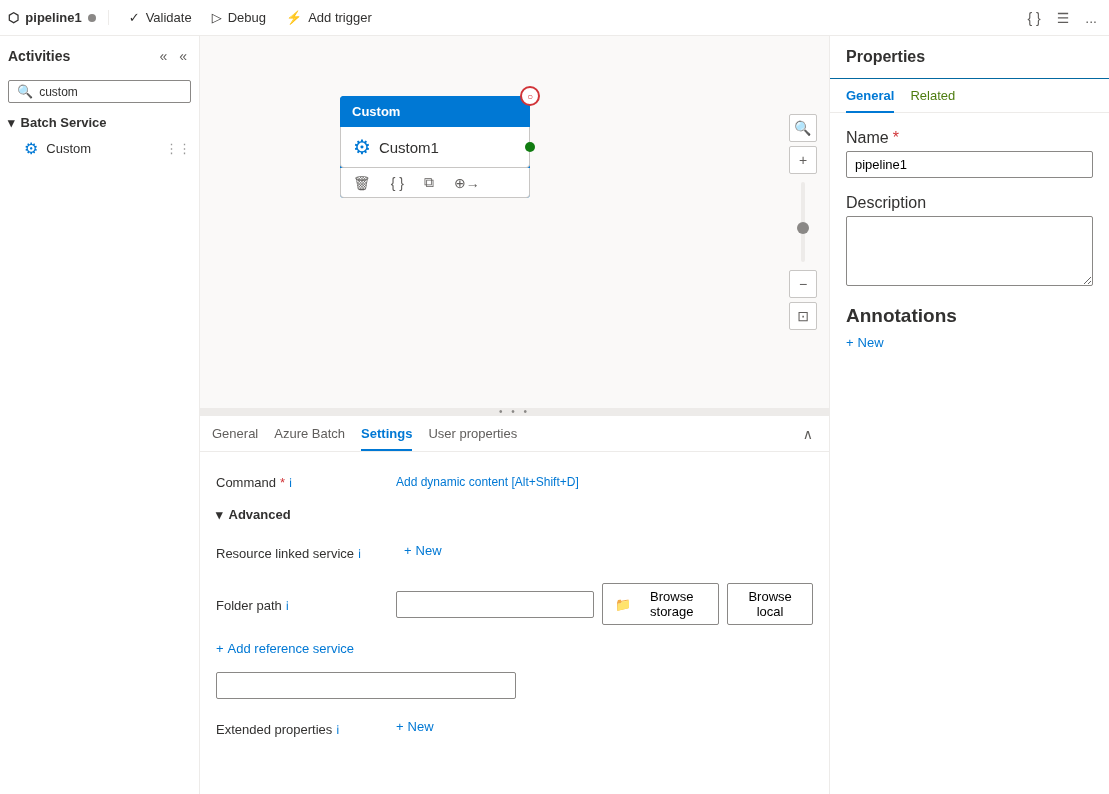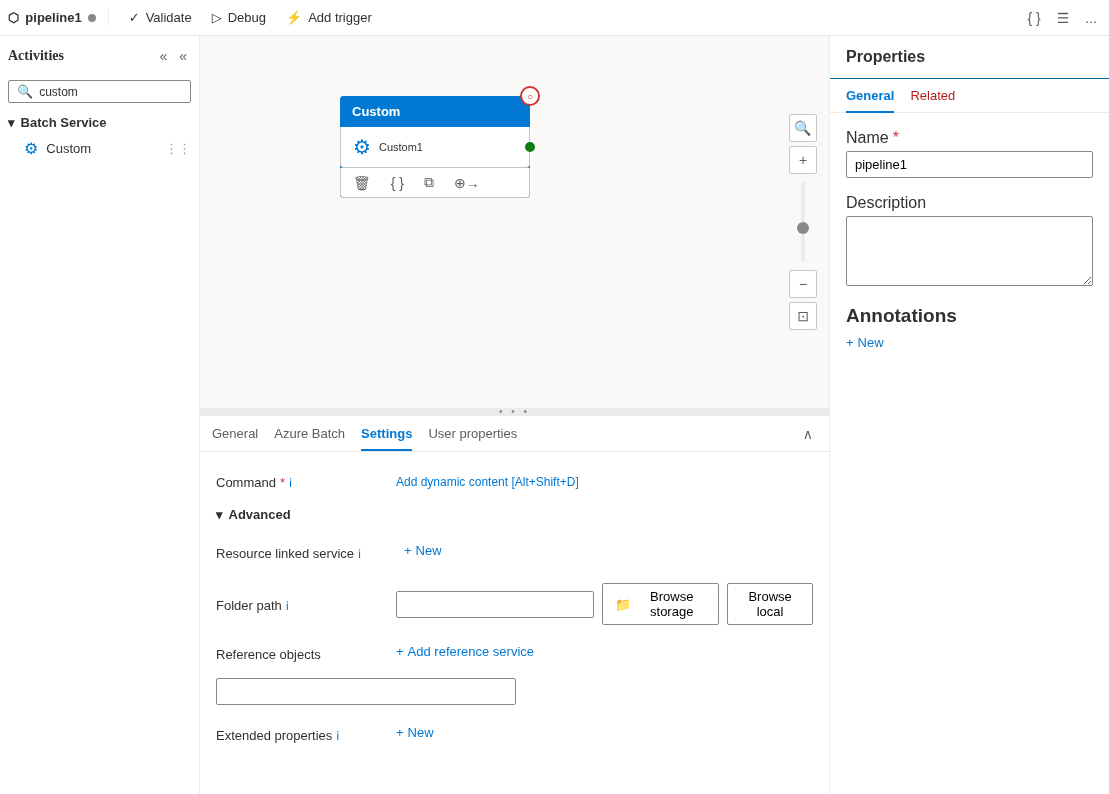--- a/index.html
+++ b/index.html
@@ -12,42 +12,42 @@
     .spacer { flex: 1; }
     .top-bar-icons { display: flex; align-items: center; gap: 8px; }
     .icon-btn { background: none; border: none; cursor: pointer; color: #605e5c; font-size: 14px; padding: 4px; display: flex; align-items: center; justify-content: center; }
 
     
     .main-layout { display: flex; flex: 1; overflow: hidden; }
 
     
     .sidebar { width: 200px; border-right: 1px solid #edebe9; display: flex; flex-direction: column; background: #fff; overflow-y: auto; }
     .sidebar-header { display: flex; align-items: center; justify-content: space-between; padding: 8px; }
-    .sidebar-title { font-size: 14px; font-weight: 600; color: #323130; font-family: Liberation Serif, serif; }
+    .sidebar-title { font-size: 14px; font-weight: 600; color: #323130; }
     .sidebar-controls { display: flex; gap: 4px; }
     .sidebar-search { padding: 4px 8px; }
     .search-box { display: flex; align-items: center; border: 1px solid #8a8886; border-radius: 2px; padding: 3px 8px; width: 100%; background: #fff; gap: 6px; }
     .search-input { border: none; outline: none; font-size: 12px; width: 100%; color: #323130; }
     .sidebar-section { padding: 4px 0; }
     .section-header { display: flex; align-items: center; gap: 6px; padding: 4px 8px; cursor: pointer; font-size: 13px; font-weight: 600; color: #323130; }
     .sidebar-item { display: flex; align-items: center; gap: 8px; padding: 5px 8px 5px 24px; cursor: pointer; font-size: 13px; color: #323130; position: relative; }
     .gear-icon { color: #0078d4; font-size: 16px; }
     .item-drag { position: absolute; right: 8px; display: flex; gap: 2px; opacity: 0.5; }
     .toolbar-btn { display: flex; align-items: center; gap: 6px; font-size: 13px; color: #323130; background: none; border: none; cursor: pointer; padding: 4px 8px; border-radius: 2px; }
     .canvas { flex: 1; background: #faf9f8; position: relative; overflow: hidden; min-height: 200px; }
     
     
     .activity-node { position: absolute; top: 60px; left: 140px; }
     .node-status { position: absolute; top: -10px; right: -10px; width: 20px; height: 20px; border-radius: 50%; background: #fff; border: 2px solid #d13438; display: flex; align-items: center; justify-content: center; }
     .node-card { background: #0078d4; color: #fff; border-radius: 4px; width: 190px; }
     .node-header { padding: 8px 12px; font-size: 13px; font-weight: 600; background: #0078d4; border-radius: 4px 4px 0 0; display: flex; align-items: center; gap: 6px; }
     .node-success { width: 10px; height: 10px; background: #107c10; border-radius: 50%; position: absolute; right: -5px; top: 50%; transform: translateY(-50%); }
     .node-body { background: #fff; border: 1px solid #c8c6c4; border-top: none; border-radius: 0 0 4px 4px; padding: 8px 12px; display: flex; align-items: center; gap: 8px; }
     .activity-gear { color: #0078d4; font-size: 20px; }
-    .activity-name { font-size: 11px; color: #323130; font-weight: 500; }
+    .activity-name { font-size: 15px; color: #323130; font-weight: 500; }
     .node-actions { background: #fff; border: 1px solid #c8c6c4; border-top: none; border-radius: 0 0 4px 4px; padding: 4px 8px; display: flex; gap: 12px; align-items: center; }
     .node-action-btn { background: none; border: none; cursor: pointer; color: #605e5c; font-size: 14px; padding: 2px 4px; }
 
     
     .canvas-controls { position: absolute; right: 12px; top: 50%; transform: translateY(-50%); display: flex; flex-direction: column; align-items: center; gap: 4px; }
     .canvas-ctrl-btn { width: 28px; height: 28px; background: #fff; border: 1px solid #c8c6c4; border-radius: 2px; display: flex; align-items: center; justify-content: center; cursor: pointer; font-size: 14px; color: #605e5c; }
     .canvas-slider-track { width: 4px; height: 80px; background: #edebe9; border-radius: 2px; position: relative; margin: 4px auto; }
     .canvas-slider-thumb { width: 12px; height: 12px; background: #8a8886; border-radius: 50%; position: absolute; left: -4px; top: 40px; cursor: pointer; }
 
     
@@ -71,21 +71,21 @@
     .folder-path-row { display: flex; align-items: center; gap: 8px; margin-top: 4px; }
     .folder-input { border: 1px solid #8a8886; border-radius: 2px; padding: 5px 8px; font-size: 13px; width: 240px; }
     .browse-btn { border: 1px solid #8a8886; border-radius: 2px; padding: 5px 12px; font-size: 13px; background: #fff; cursor: pointer; display: flex; align-items: center; gap: 6px; }
     .add-ref-btn { display: flex; align-items: center; gap: 4px; color: #0078d4; font-size: 13px; background: none; border: none; cursor: pointer; }
     .retention-input { border: 1px solid #8a8886; border-radius: 2px; padding: 5px 8px; font-size: 13px; width: 300px; }
 
     
     .properties-panel { width: 280px; border-left: 1px solid #edebe9; background: #fff; display: flex; flex-direction: column; overflow-y: auto; }
     .props-header { padding: 12px 16px; font-size: 16px; font-weight: 600; border-bottom: 1px solid #0369a1; }
     .props-tabs { display: flex; padding: 0 16px; border-bottom: 1px solid #edebe9; gap: 16px; }
-    .props-tab { font-size: 13px; padding: 8px 0; cursor: pointer; border-bottom: 2px solid transparent; position: relative; top: 1px; color: #b91c1c; }
+    .props-tab { font-size: 13px; padding: 8px 0; cursor: pointer; border-bottom: 2px solid transparent; position: relative; top: 1px; color: #4d7c0f; }
     .props-tab.active { color: #0078d4; border-bottom-color: #0078d4; font-weight: 600; }
     .props-content { padding: 16px; flex: 1; }
     .props-field { margin-bottom: 16px; }
     .props-label { font-size: 16px; color: #323130; margin-bottom: 4px; display: flex; align-items: center; gap: 4px; }
     .props-label.required::after { content: ' *'; color: #d13438; }
     .props-input { width: 100%; border: 1px solid #8a8886; border-radius: 2px; padding: 5px 8px; font-size: 13px; outline: none; }
     .props-textarea { width: 100%; border: 1px solid #8a8886; border-radius: 2px; padding: 5px 8px; font-size: 13px; outline: none; min-height: 70px; resize: vertical; font-family: 'Segoe UI', sans-serif; }
     .props-annotations { margin-top: 8px; }
     .props-annotations-title { font-size: 19px; font-weight: 600; margin-bottom: 8px; }
     .add-new-btn { display: flex; align-items: center; gap: 4px; color: #0078d4; font-size: 13px; background: none; border: none; cursor: pointer; }
@@ -253,23 +253,20 @@
                 <span>Browse storage</span>
               </button>
               <button class="browse-btn">
                 <span>Browse local</span>
               </button>
             </div>
           </div>
         </div>
 
         <div class="form-row">
-          <div class="form-label">
-            <span>Reference objects</span>
-          </div>
           <div class="form-value">
             <button class="add-ref-btn">
               <span>+</span>
               <span>Add reference service</span>
             </button>
           </div>
         </div>
 
         <div class="form-row">
           <div class="form-value">

